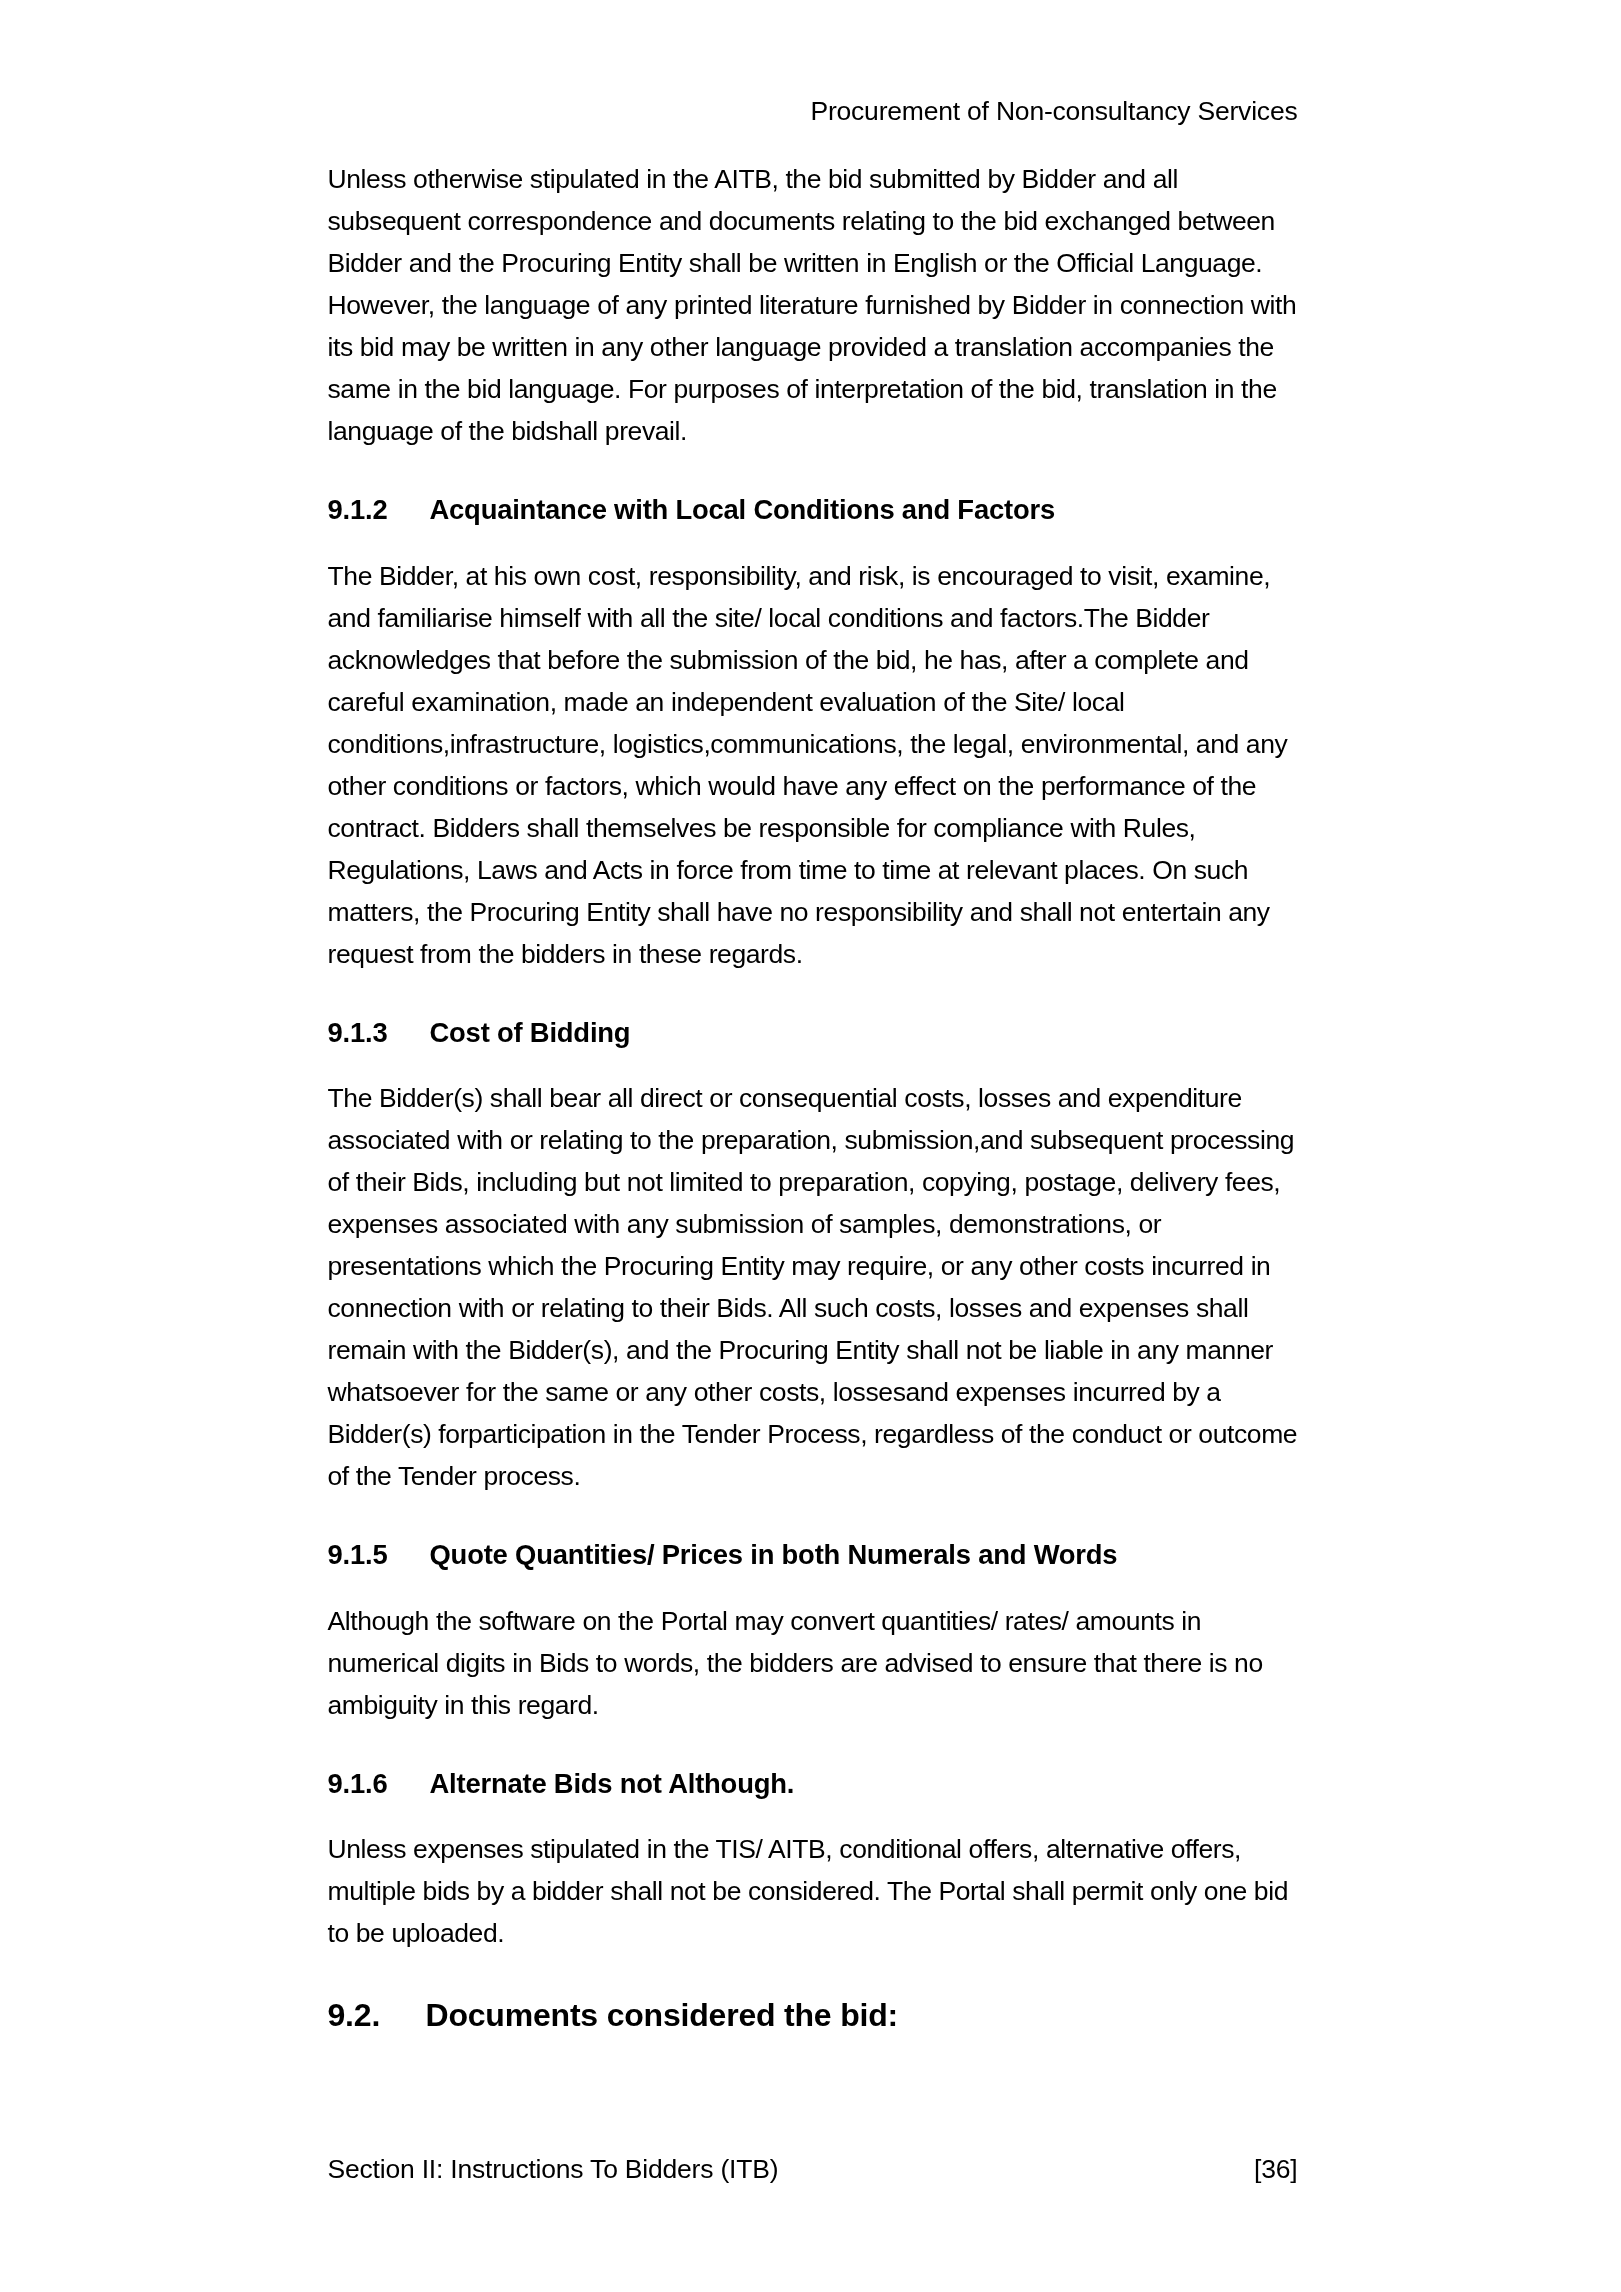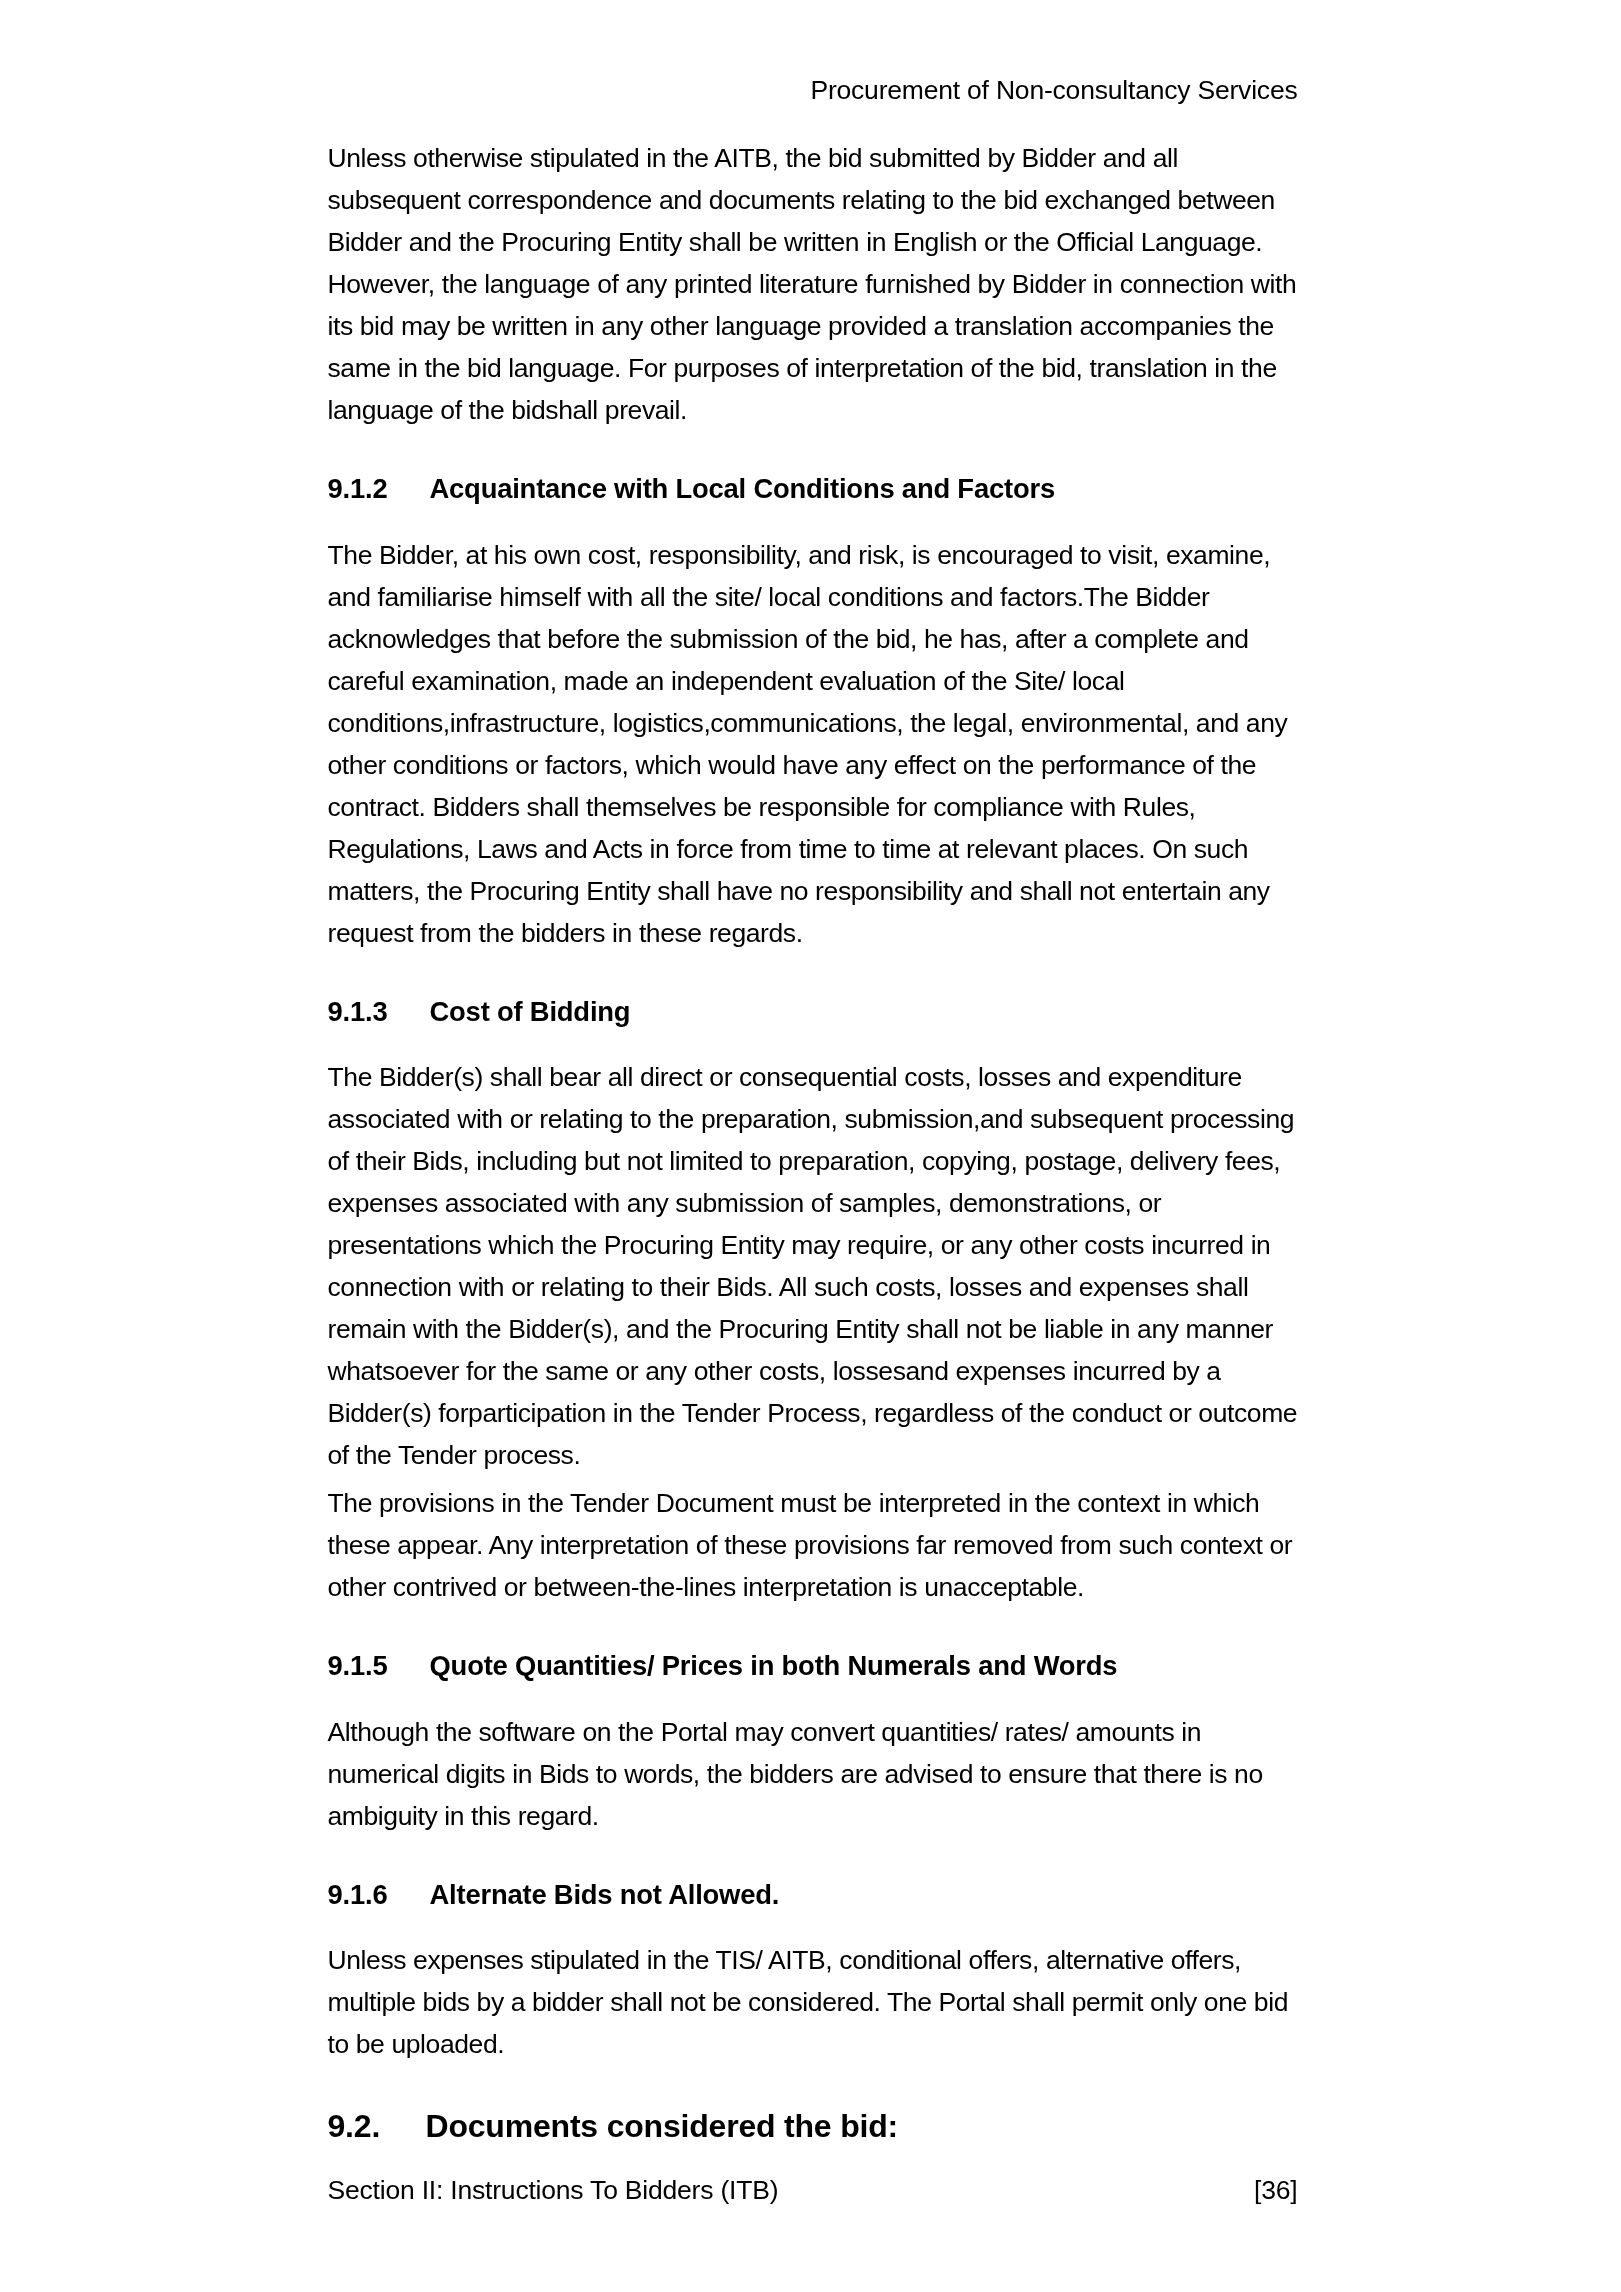--- a/index.html
+++ b/index.html
@@ -97,35 +97,34 @@
 
   <section class="doc-section">
     <h2 class="sec-heading">
       <span class="sec-num">9.1.3</span>
       <span class="sec-title">Cost of Bidding</span>
     </h2>
   <p class="sec-para">The Bidder(s) shall bear all direct or consequential costs, losses and expenditure associated with or relating to the preparation, submission,and subsequent processing of their Bids, including but not limited to preparation, copying, postage, delivery fees, expenses associated with any submission of samples, demonstrations, or presentations which the Procuring Entity may require, or any other costs incurred in connection with or relating to their Bids. All such costs, losses and expenses shall remain with the Bidder(s), and the Procuring Entity shall not be liable in any manner whatsoever for the same or any other costs, lossesand expenses incurred by a Bidder(s) forparticipation in the Tender Process, regardless of the conduct or outcome of the Tender process.</p>
       </section>
 
   <section class="doc-section">
-  <p class="sec-para">The provisions in the Tender Document must be interpreted in the context in which these appear. Any interpretation of these provisions far removed from such context or other contrived or between-the-lines interpretation is unacceptable.</p>
       </section>
 
   <section class="doc-section">
     <h2 class="sec-heading">
       <span class="sec-num">9.1.5</span>
       <span class="sec-title">Quote Quantities/ Prices in both Numerals and Words</span>
     </h2>
   <p class="sec-para">Although the software on the Portal may convert quantities/ rates/ amounts in numerical digits in Bids to words, the bidders are advised to ensure that there is no ambiguity in this regard.</p>
       </section>
 
   <section class="doc-section">
     <h2 class="sec-heading">
       <span class="sec-num">9.1.6</span>
-      <span class="sec-title">Alternate Bids not Allowed.</span>
+      <span class="sec-title">Alternate Bids not Although.</span>
     </h2>
   <p class="sec-para">Unless expenses stipulated in the TIS/ AITB, conditional offers, alternative offers, multiple bids by a bidder shall not be considered. The Portal shall permit only one bid to be uploaded.</p>
       </section>
 
   <section class="doc-section level2">
     <h2 class="sec-heading">
       <span class="sec-num">9.2.</span>
       <span class="sec-title">Documents considered the bid:</span>
     </h2>
   </section>

